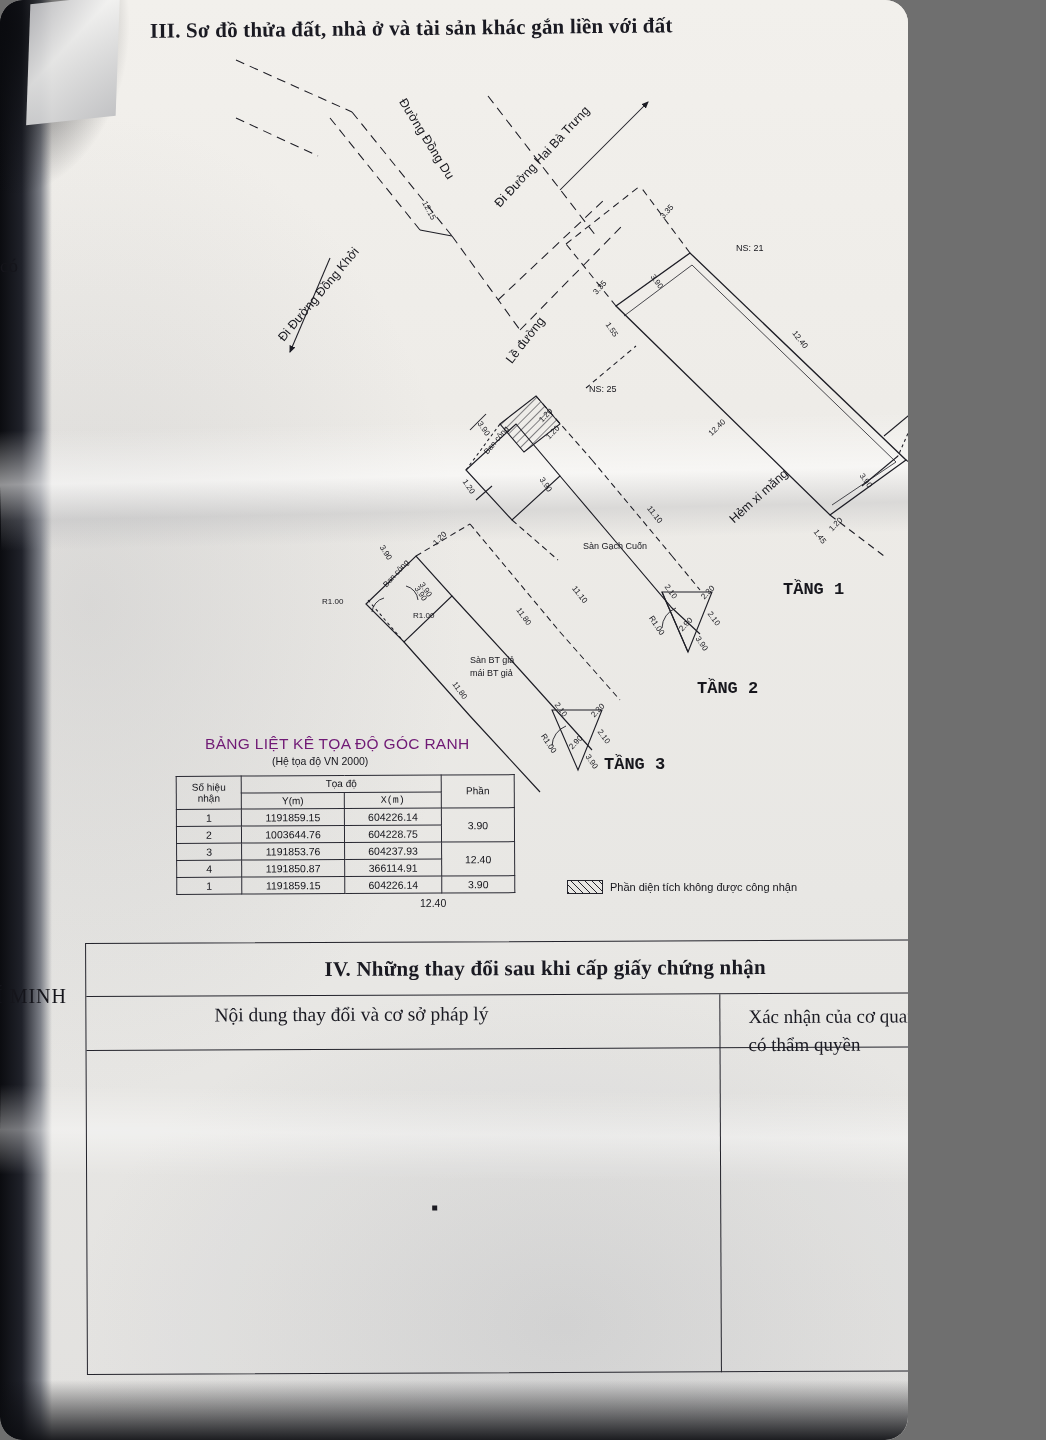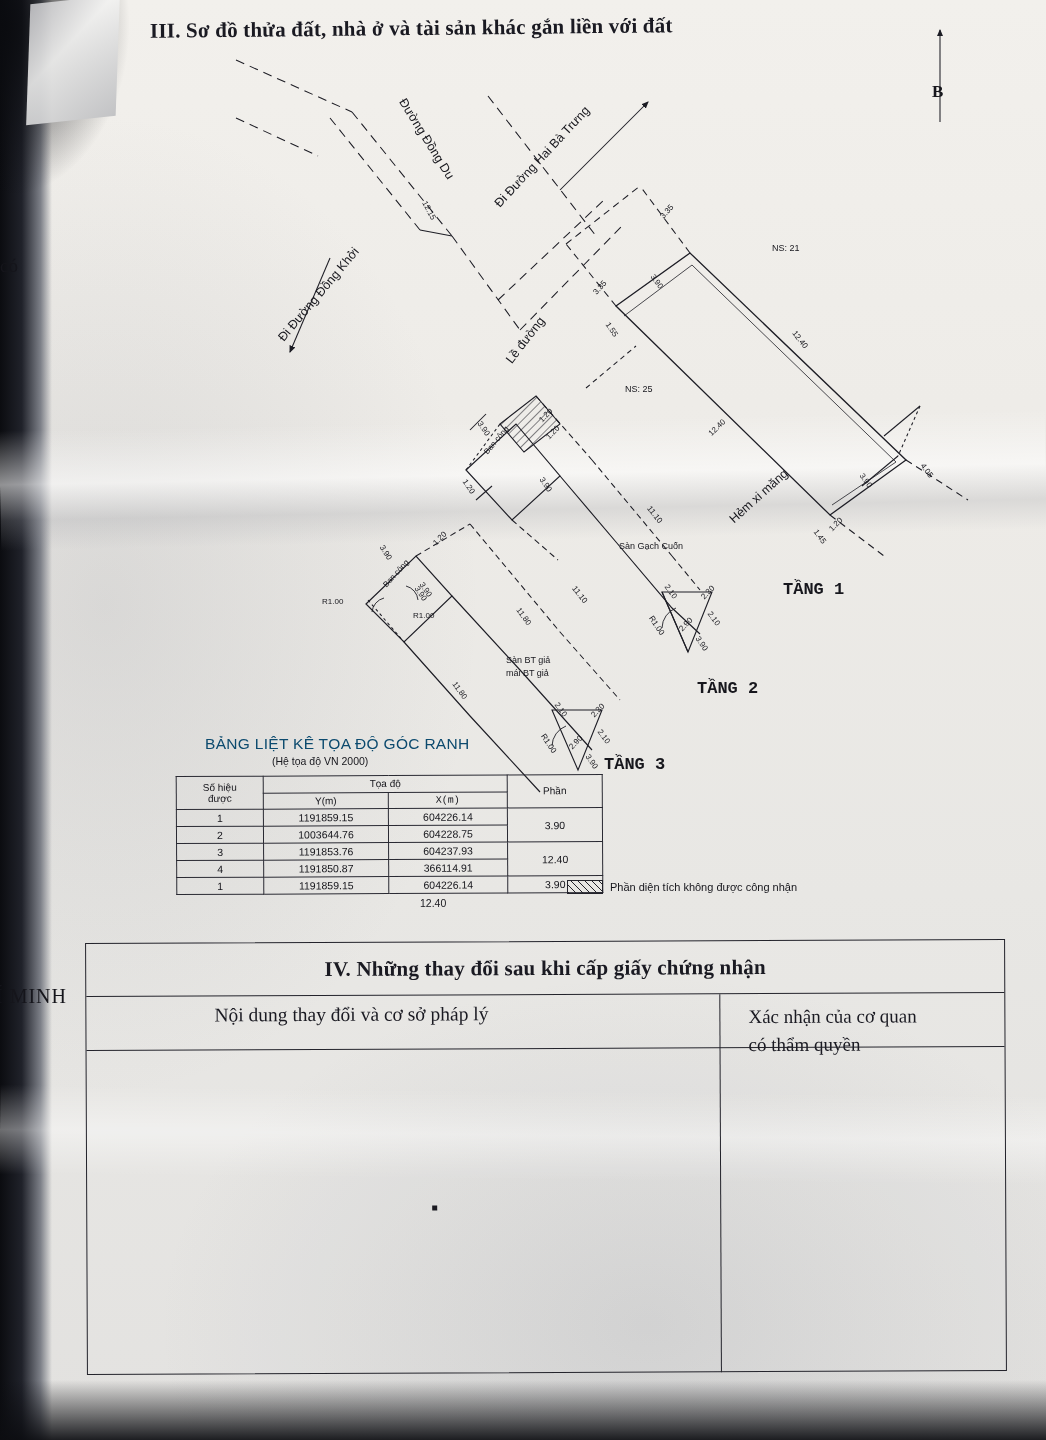--- a/index.html
+++ b/index.html
@@ -2,26 +2,27 @@
 <html><head>
 <meta charset="utf-8">
 <style>
   html, body {
     margin: 0;
     padding: 0;
     background: #6f6f6f;
   }
   #page {
     position: relative;
-    width: 1046px;
+    width: 908px;
     height: 1440px;
     overflow: hidden;
     background: #e9e6e1;
     font-family: "Liberation Serif", serif;
     color: #1a1a22;
+    border-radius: 23px;
   }
   
   .paper {
     position: absolute;
     inset: 0;
     background:
       radial-gradient(ellipse 700px 500px at 62% 92%, rgba(120,125,135,0.18), rgba(255,255,255,0) 70%),
       radial-gradient(ellipse 520px 680px at 10% 42%, rgba(150,152,158,0.22), rgba(255,255,255,0) 72%),
       linear-gradient(180deg, #f2f0ec 0%, #edebe7 35%, #e8e7e4 62%, #e2e1df 100%);
   }
@@ -90,21 +91,21 @@
     width: 1046px; height: 960px;
   }
 
   .lbl {
     position: absolute;
     font-family: "Liberation Sans", sans-serif;
     white-space: nowrap;
     color: #17171d;
   }
   .lbl.tiny { font-size: 8px; }
-  .lbl.small { font-size: 9px; margin-left: 36px; }
+  .lbl.small { font-size: 9px; }
   .lbl.road { font-size: 12.5px; }
   .lbl.floor {
     font-family: Liberation Mono, monospace;
     font-size: 17px;
     font-weight: bold;
   }
   .northN {
     position: absolute;
     left: 932px; top: 82px;
     font-family: "Liberation Serif", serif;
@@ -112,40 +113,40 @@
     font-weight: bold;
     color: #17171d;
   }
 
   
   .coord-title {
     position: absolute; left: 205px; top: 735px;
     font-family: "Liberation Sans", sans-serif;
     font-size: 15.5px;
     letter-spacing: 0.3px;
-    color: #0c4a6e;
+    color: #701a75;
   }
   .coord-sub {
     position: absolute; left: 272px; top: 755px;
     font-family: "Liberation Sans", sans-serif;
     font-size: 10.5px;
     color: #16161c;
   }
   table.coords {
     position: absolute;
     left: 176px; top: 775px;
     border-collapse: collapse;
     font-family: "Liberation Sans", sans-serif;
     font-size: 10.5px;
     color: #14141a;
     transform: rotate(-0.3deg);
   }
   table.coords td, table.coords th {
     border: 1px solid #2a2a33;
-    padding: 2px 16px;
+    padding: 2px 5px;
     text-align: center;
     font-weight: normal;
     line-height: 1.15;
   }
   table.coords th { font-size: 10px; }
   .c-id { width: 54px; }
   .c-y  { width: 92px; }
   .c-x  { width: 86px; font-family: Liberation Mono, monospace; }
   .c-e  { width: 62px; }
 
@@ -369,21 +370,21 @@
   <div class="lbl tiny" style="left:413px; top:589px; transform:rotate(56deg);">3.90</div>
 
   <div class="coord-title">BẢNG LIỆT KÊ TỌA ĐỘ GÓC RANH</div>
   <div class="coord-sub">(Hệ tọa độ VN 2000)</div>
 
   <table class="coords">
     <tbody>
         <tr>
       <th class="c-id" rowspan="2">
         <span>Số hiệu</span><br>
-        <span>được</span>
+        <span>nhận</span>
       </th>
       <th colspan="2">Tọa độ</th>
       <th class="c-e" rowspan="2">Phần</th>
     </tr>
     <tr>
       <th class="c-y">Y(m)</th>
       <th class="c-x">X(m)</th>
     </tr>
     <tr>
       <td>1</td>

